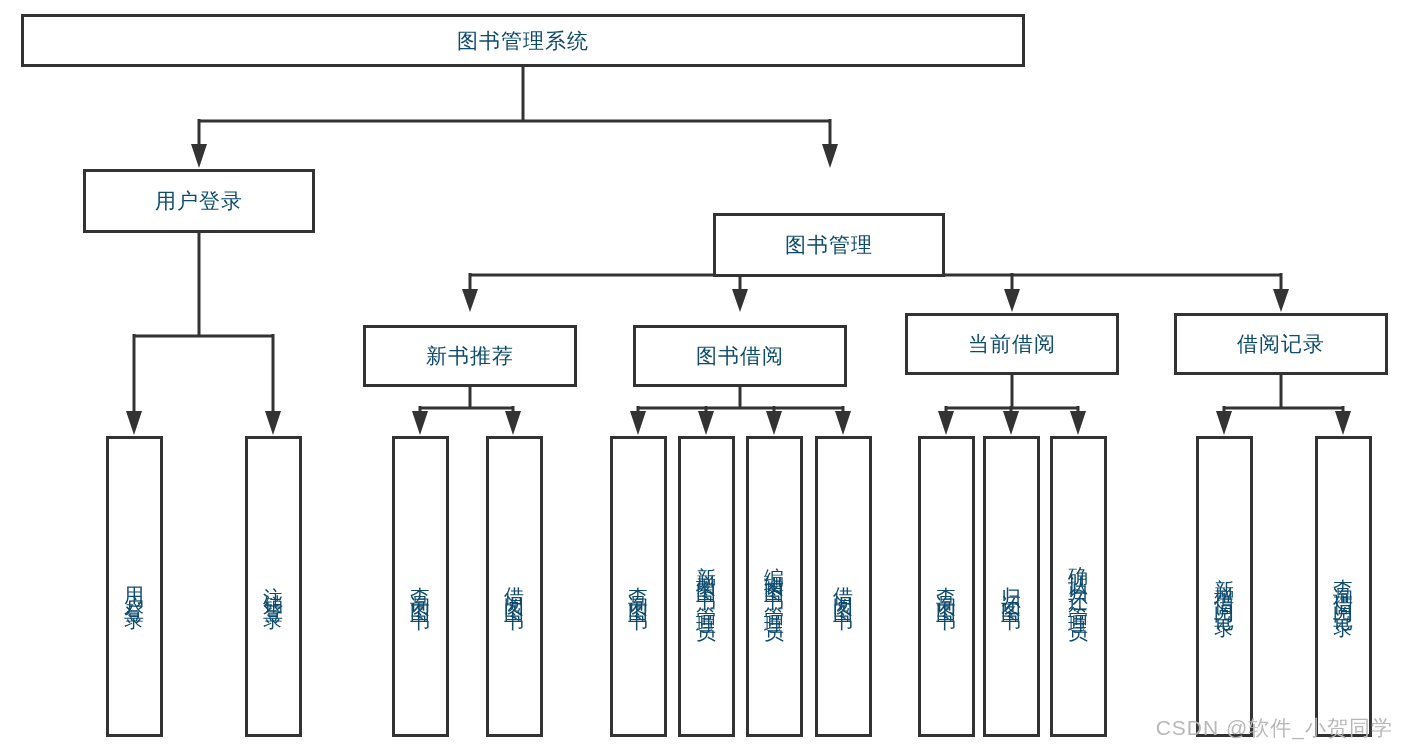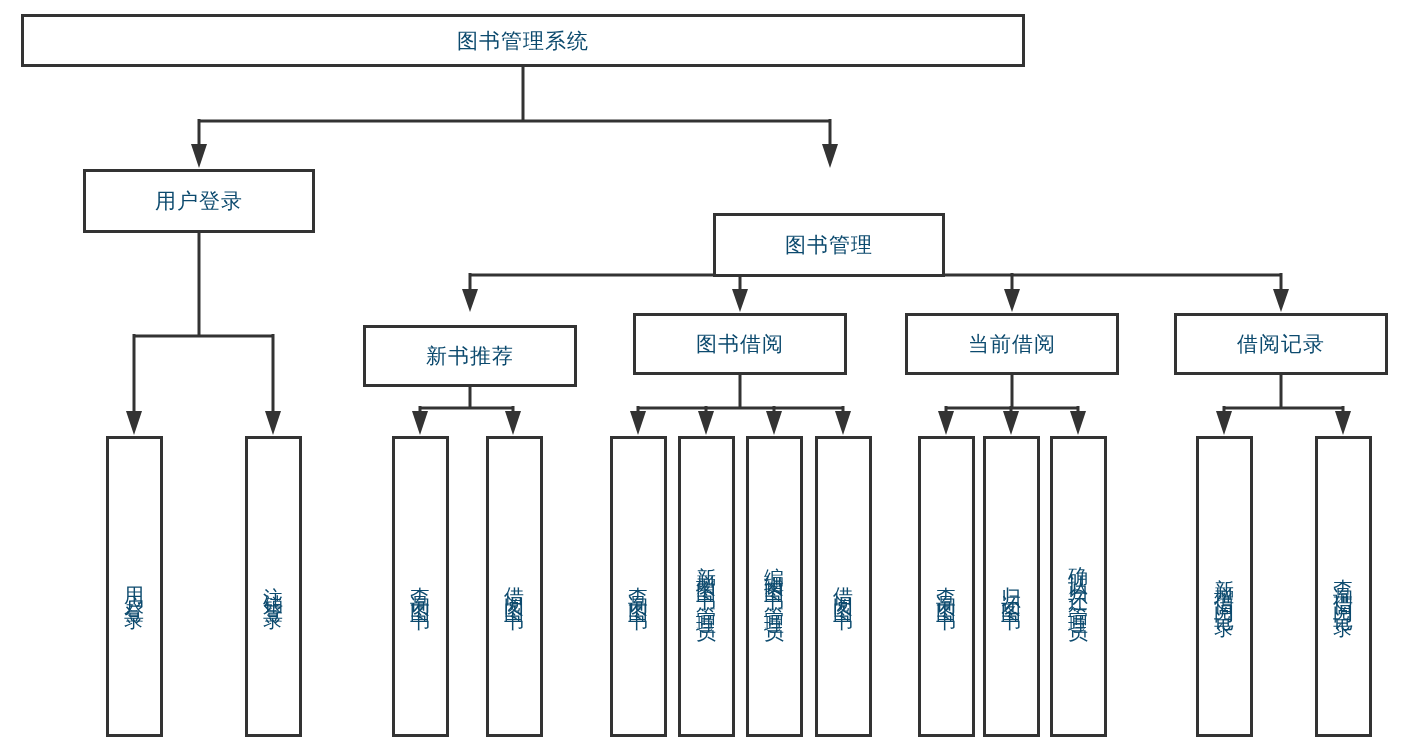--- a/index.html
+++ b/index.html
@@ -45,21 +45,21 @@
     font-size: 21px;
     color: #b8b8b8;
     letter-spacing: 1px;
   }
 
   
   #n-root   { left: 21px;   top: 14px;  width: 1004px; height: 53px; }
   #n-login  { left: 83px;   top: 169px; width: 232px;  height: 64px; }
   #n-mgmt   { left: 713px;  top: 169px; width: 232px;  height: 64px; margin-top: 44px; }
   #n-new    { left: 363px;  top: 301px; width: 214px;  height: 62px; margin-top: 24px; }
-  #n-borrow { left: 633px;  top: 313px; width: 214px;  height: 62px; }
+  #n-borrow { left: 633px;  top: 325px; width: 214px;  height: 62px; }
   #n-cur    { left: 905px;  top: 313px; width: 214px;  height: 62px; }
   #n-rec    { left: 1174px; top: 313px; width: 214px;  height: 62px; }
   .leaf     { top: 436px; width: 57px; height: 301px; }
   #l-1a { left: 106px; }  #l-1b { left: 245px; }
   #l-2a { left: 392px; }  #l-2b { left: 486px; }
   #l-3a { left: 610px; }  #l-3b { left: 678px; }  #l-3c { left: 746px; }  #l-3d { left: 815px; }
   #l-4a { left: 918px; }  #l-4b { left: 983px; }  #l-4c { left: 1050px; }
   #l-5a { left: 1196px; } #l-5b { left: 1315px; }
 </style>
 </head>
@@ -157,14 +157,15 @@
   <div class="box vbox leaf" id="l-3c">编辑图书（管理员）</div>
   <div class="box vbox leaf" id="l-3d">借阅图书</div>
 
   <div class="box vbox leaf" id="l-4a">查询图书</div>
   <div class="box vbox leaf" id="l-4b">归还图书</div>
   <div class="box vbox leaf" id="l-4c">确认归还（管理员）</div>
 
   <div class="box vbox leaf" id="l-5a">新增借阅记录</div>
   <div class="box vbox leaf" id="l-5b">查询借阅记录</div>
 
+  <div id="wm">CSDN @软件_小贺同学</div>
 
 </div>
 
 </body></html>

